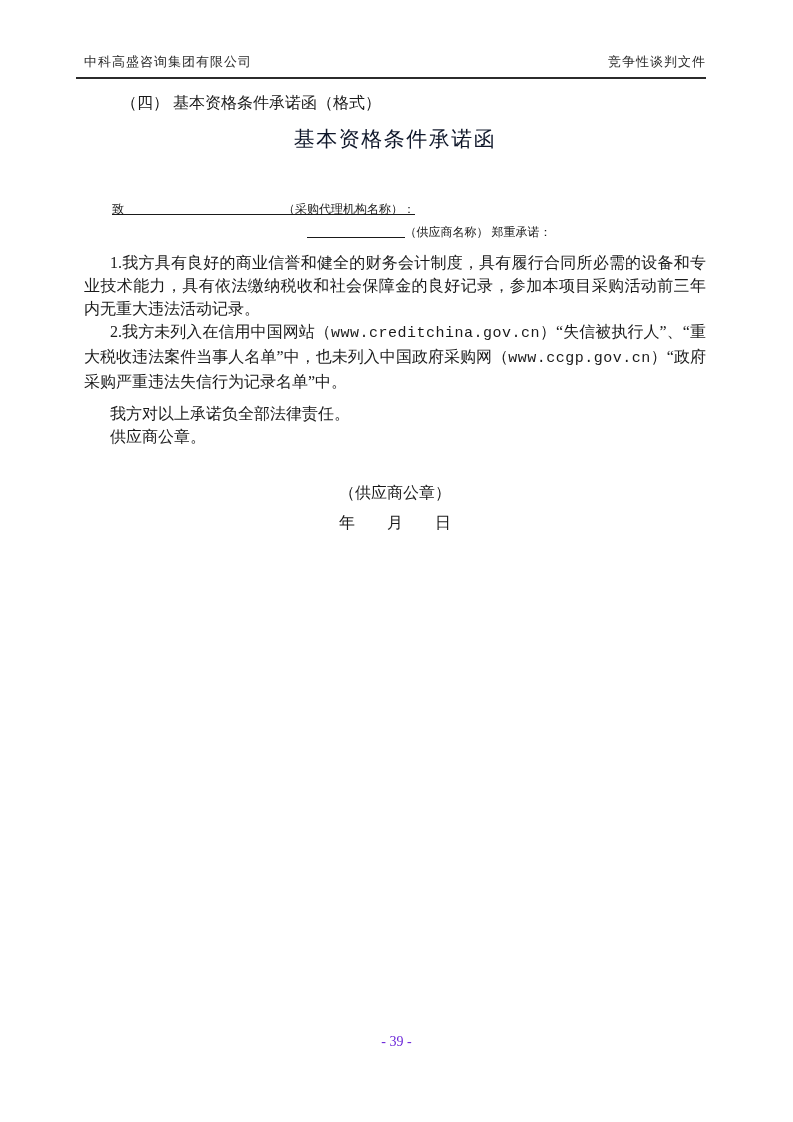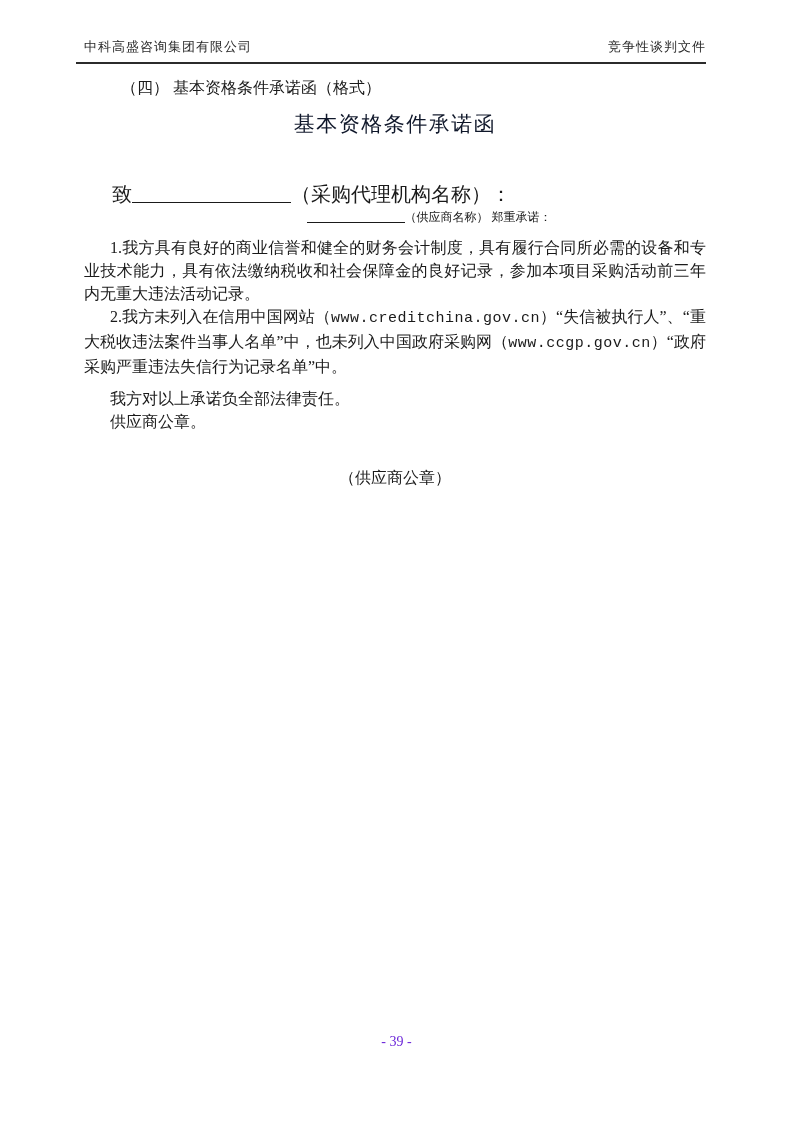--- a/index.html
+++ b/index.html
@@ -15,21 +15,21 @@
     position: absolute; left: 0; top: 0;
     width: 793px; height: 1122px;
     background: #ffffff;
   }
   .content {
     position: absolute;
     left: 84px; top: 0;
     width: 622px;
   }
   .header {
-    padding-top: 39px;
+    padding-top: 54px;
     display: flex;
     justify-content: space-between;
     align-items: flex-end;
     font-size: 13px;
     line-height: 15px;
     color: #2b2b2b;
     letter-spacing: 1px;
   }
   .header-rule {
     margin-top: 8px;
@@ -48,22 +48,23 @@
     text-align: center;
     font-size: 21px;
     line-height: 30px;
     font-weight: normal;
     letter-spacing: 1.5px;
     color: #0f172a;
   }
   .salutation {
     margin-top: 44px;
     padding-left: 28px;
-    font-size: 20px;
+    font-size: 12px;
     line-height: 23px;
+    text-decoration: underline;
   }
   .declarer {
     margin-top: 0;
     padding-left: 68px;
     font-size: 12px;
     line-height: 23px;
     text-align: center;
   }
   .blank {
     display: inline-block;
@@ -125,18 +126,19 @@
 
     <div class="paragraphs">
       <p><span>1.我方具有良好的商业信誉和健全的财务会计制度，具有履行合同所必需的设备和专业技术能力，具有依法缴纳税收和社会保障金的良好记录，参加本项目采购活动前三年内无重大违法活动记录。</span></p>
       <p><span>2.我方未列入在信用中国网站（</span><span class="url">www.creditchina.gov.cn</span><span>）“失信被执行人”、“重大税收违法案件当事人名单”中，也未列入中国政府采购网（</span><span class="url">www.ccgp.gov.cn</span><span>）“政府采购严重违法失信行为记录名单”中。</span></p>
       <p class="closing first">我方对以上承诺负全部法律责任。</p>
       <p class="closing">供应商公章。</p>
     </div>
 
     <div class="signature">
       <div>（供应商公章）</div>
+      <div>年　　月　　日</div>
     </div>
 
   </div>
 
   <div class="page-number">- 39 -</div>
 </div>
 
 </body></html>

